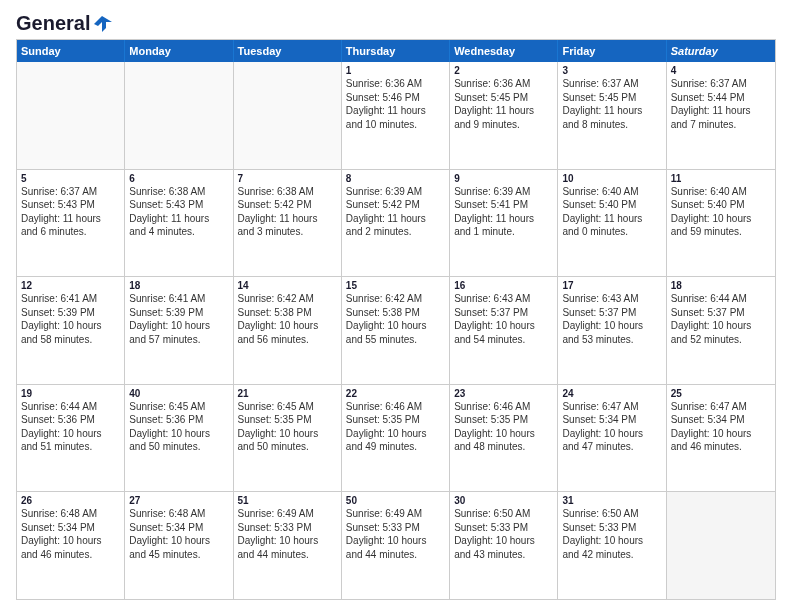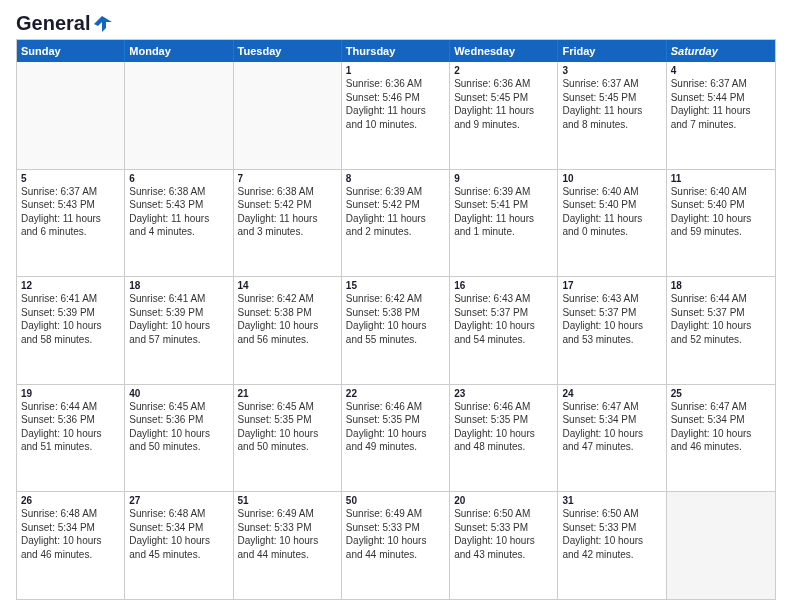--- a/index.html
+++ b/index.html
@@ -335,21 +335,21 @@
 and 44 minutes.</div>
           </div>
           <div class="calendar-cell">
             <div class="day-number">50</div>
             <div class="cell-content" style="white-space: pre-line;">Sunrise: 6:49 AM
 Sunset: 5:33 PM
 Daylight: 10 hours
 and 44 minutes.</div>
           </div>
           <div class="calendar-cell">
-            <div class="day-number">20</div>
+            <div class="day-number">30</div>
             <div class="cell-content" style="white-space: pre-line;">Sunrise: 6:50 AM
 Sunset: 5:33 PM
 Daylight: 10 hours
 and 43 minutes.</div>
           </div>
           <div class="calendar-cell">
             <div class="day-number">31</div>
             <div class="cell-content" style="white-space: pre-line;">Sunrise: 6:50 AM
 Sunset: 5:33 PM
 Daylight: 10 hours

